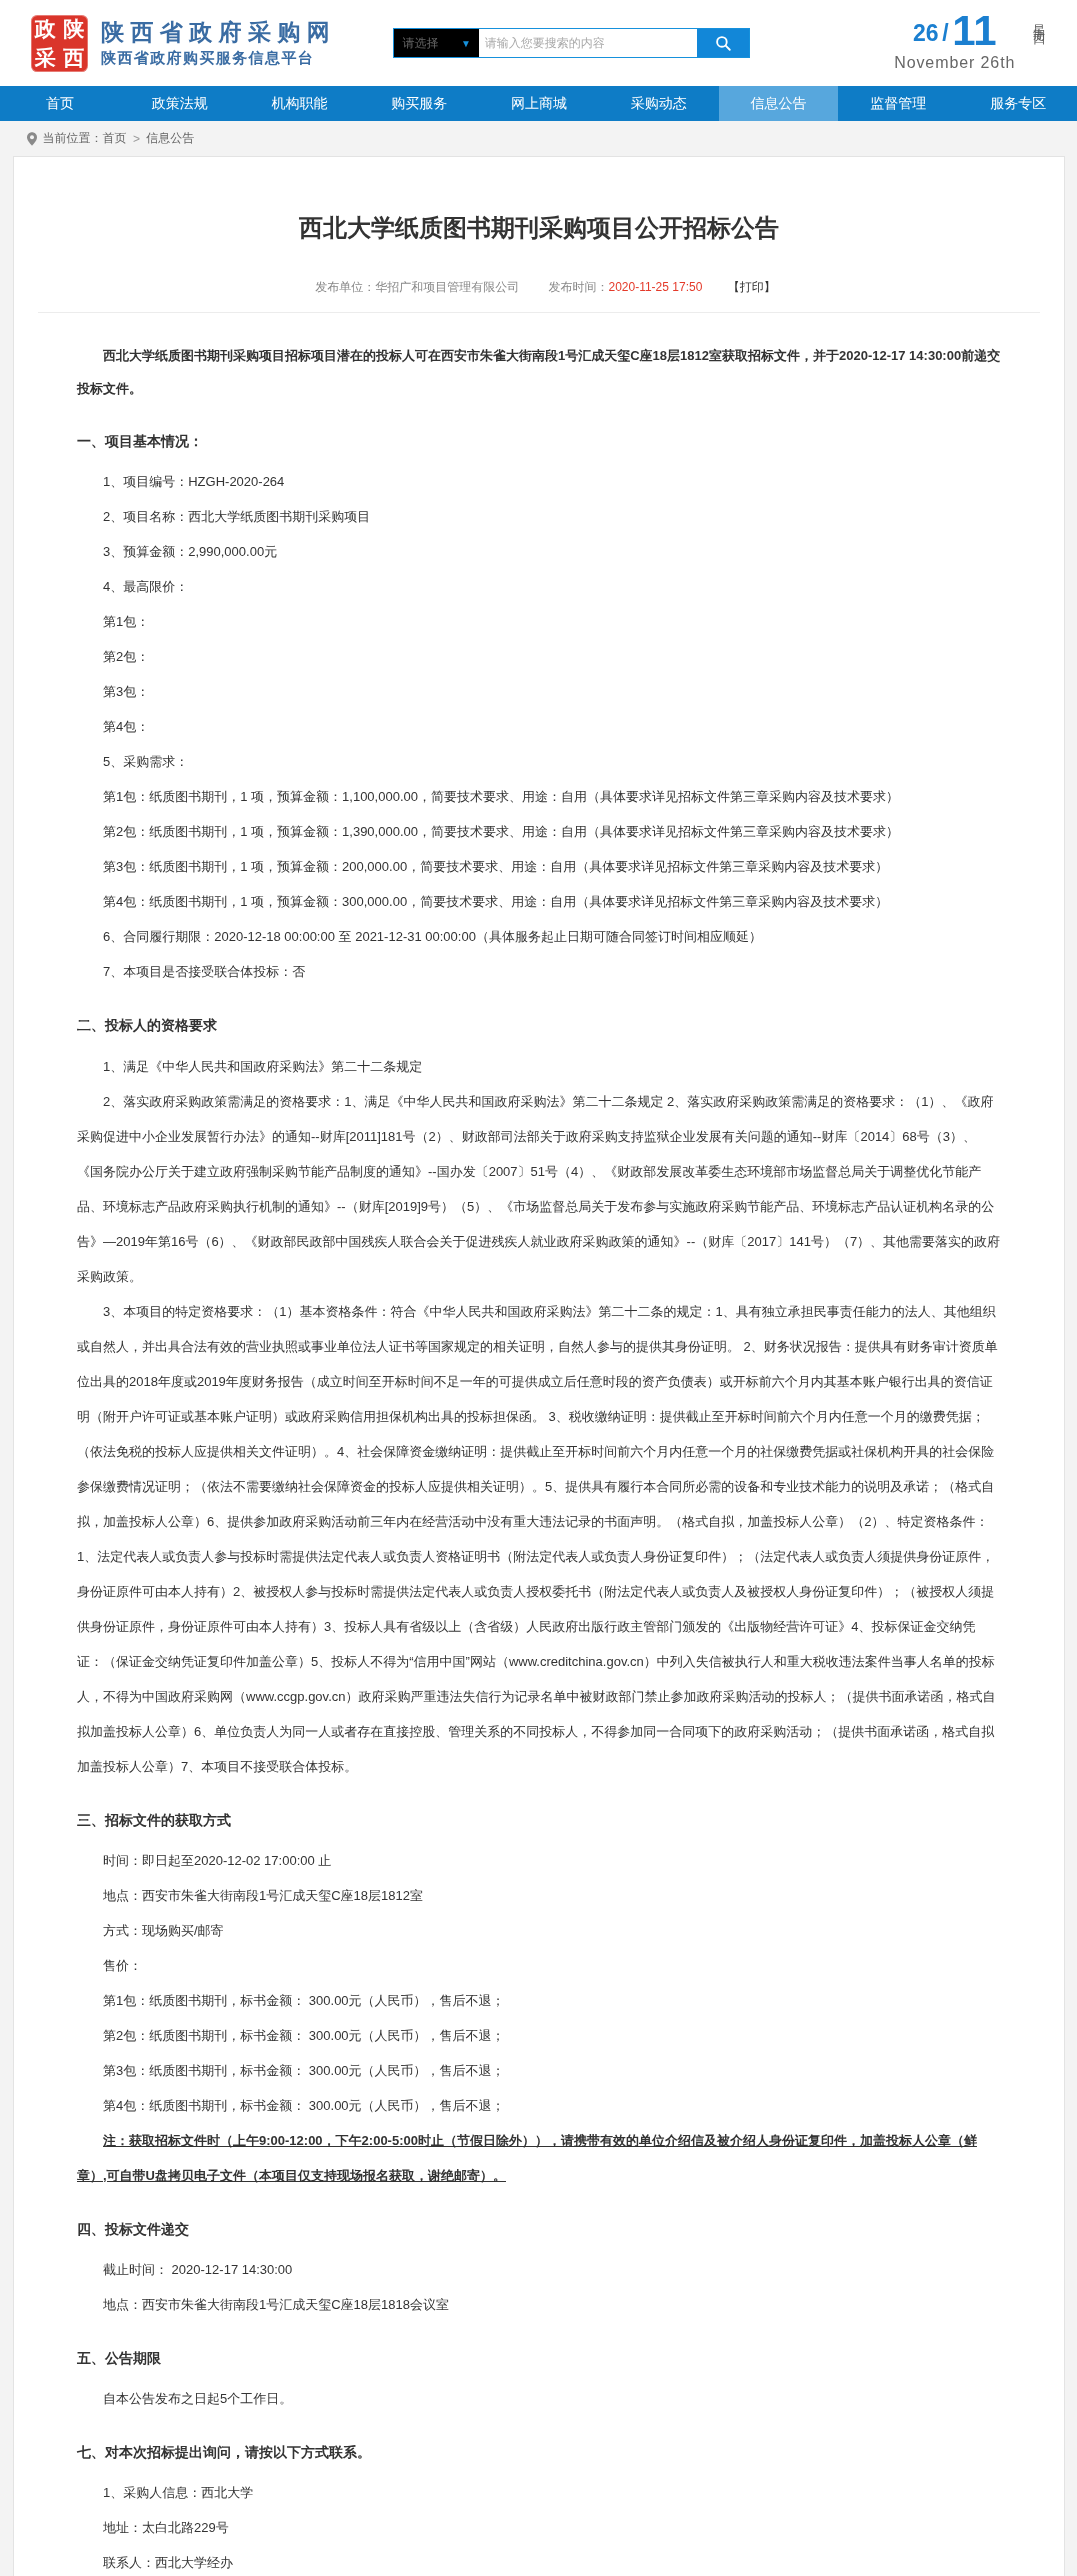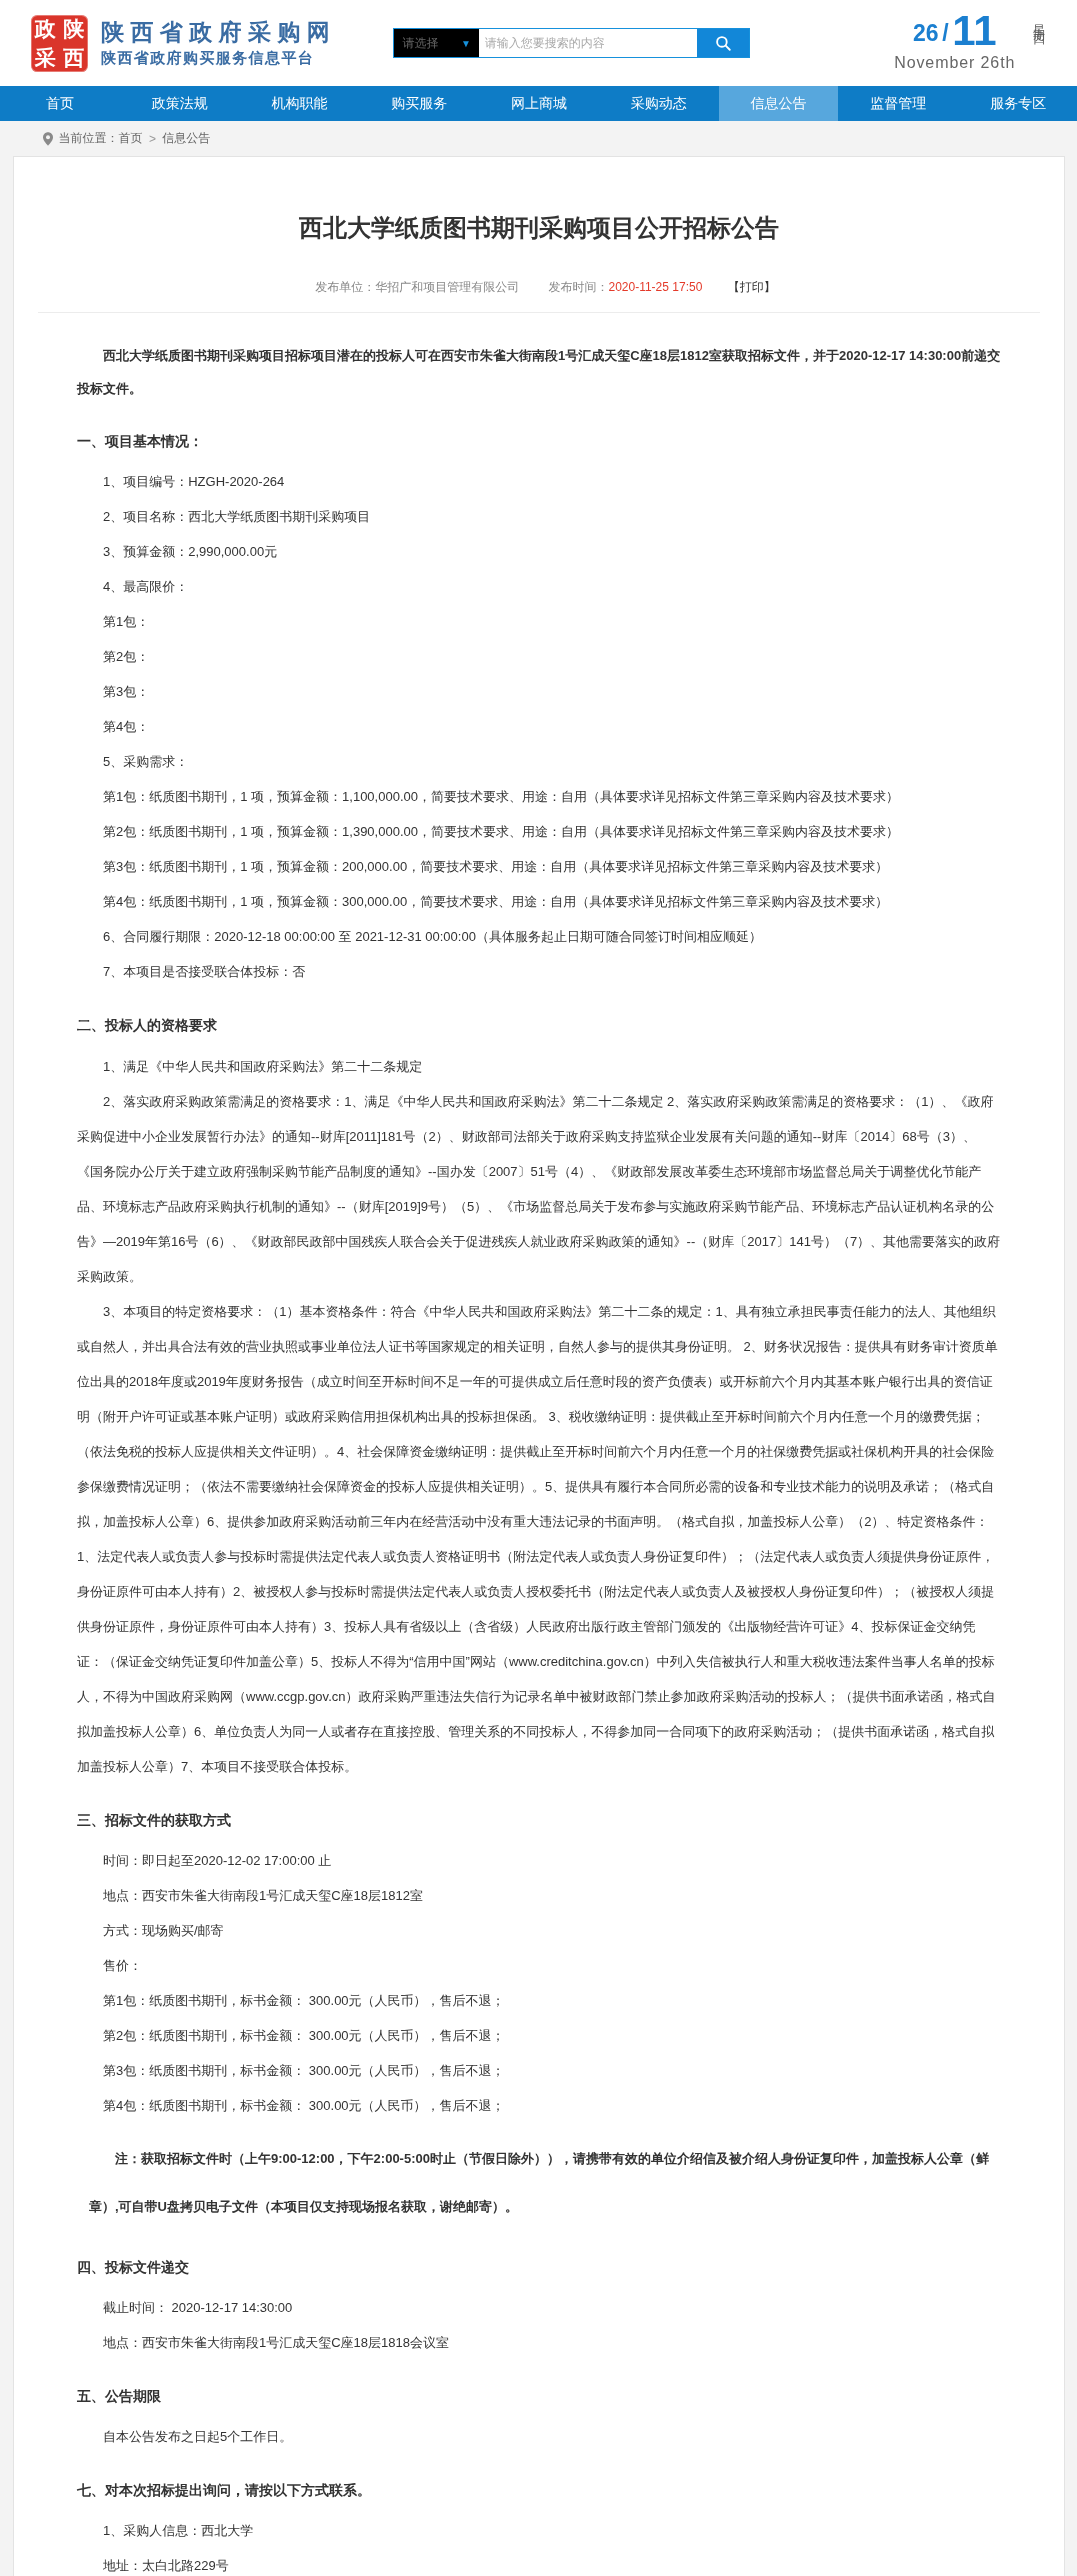--- a/index.html
+++ b/index.html
@@ -37,37 +37,37 @@
   .date-day { font-size: 23px; font-weight: bold; line-height: 1; padding-bottom: 3.7px; }
   .date-slash { font-size: 23px; font-weight: bold; line-height: 1; padding: 0 3.7px 3.7px; }
   .date-month { font-size: 42px; font-weight: bold; line-height: .85; }
   .date-en { font-size: 16px; color: #666; margin-top: 5.5px; letter-spacing: 0.9px; }
   .date-weekday { writing-mode: vertical-rl; font-size: 12px; color: #555; letter-spacing: 5.5px; margin-left: 14.7px; padding-top: 1.8px; height: 61px; }
   
   .main-nav { background: #0e7cc6; height: 35px; display: flex; }
   .nav-item { flex: 1; text-align: center; line-height: 35px; color: #fff; font-size: 14px; text-decoration: none; cursor: pointer; }
   .nav-item.active { background: #57a7dd; }
   
-  .breadcrumb { height: 35px; display: flex; align-items: center; padding: 0 43px; font-size: 12px; color: #666; }
+  .breadcrumb { height: 35px; display: flex; align-items: center; padding: 0 27px; font-size: 12px; color: #666; }
   .breadcrumb .crumb-sep { margin: 0 6.4px; color: #999; }
   .breadcrumb .crumb-link { color: #666; cursor: pointer; }
   .pin-icon { margin-right: 5.5px; display: inline-flex; }
   
   .card { margin: 0 13px 20px; background: #fff; border: 0.9px solid #e3e3e3; padding-bottom: 64px; }
   .article-title { text-align: center; font-size: 24px; font-weight: bold; color: #333; padding: 39px 28px 18.4px; }
   .article-meta { text-align: center; font-size: 12px; color: #888; padding-bottom: 16.6px; }
   .article-meta .meta-group { margin: 0 13px; }
   .meta-time { color: #e43a2a; }
   .print-btn { color: #333; cursor: pointer; margin-left: 9.2px; }
   .meta-rule { border: none; border-top: 0.9px solid #ececec; margin: 0 24px 26px; }
   .article-body { padding: 0 63px; font-size: 13px; color: #333; }
   .blk-intro { font-weight: bold; text-indent: 2em; line-height: 33px; margin: 3.7px 0 13px; }
   .blk-heading { font-weight: bold; font-size: 14px; line-height: 28px; margin: 22px 0 9.2px; }
   .blk-item { text-indent: 2em; line-height: 35px; margin: 0; }
-  .blk-note { text-indent: 2em; line-height: 48px; margin: 12px; font-weight: bold; }
+  .blk-note { text-indent: 2em; line-height: 35px; margin: 0; font-weight: bold; text-decoration: underline; }
 </style>
 </head>
 <body>
 
 <header class="site-header">
   <div class="logo-box">
     <span>政</span>
     <span>陕</span>
     <span>采</span>
     <span>西</span>

